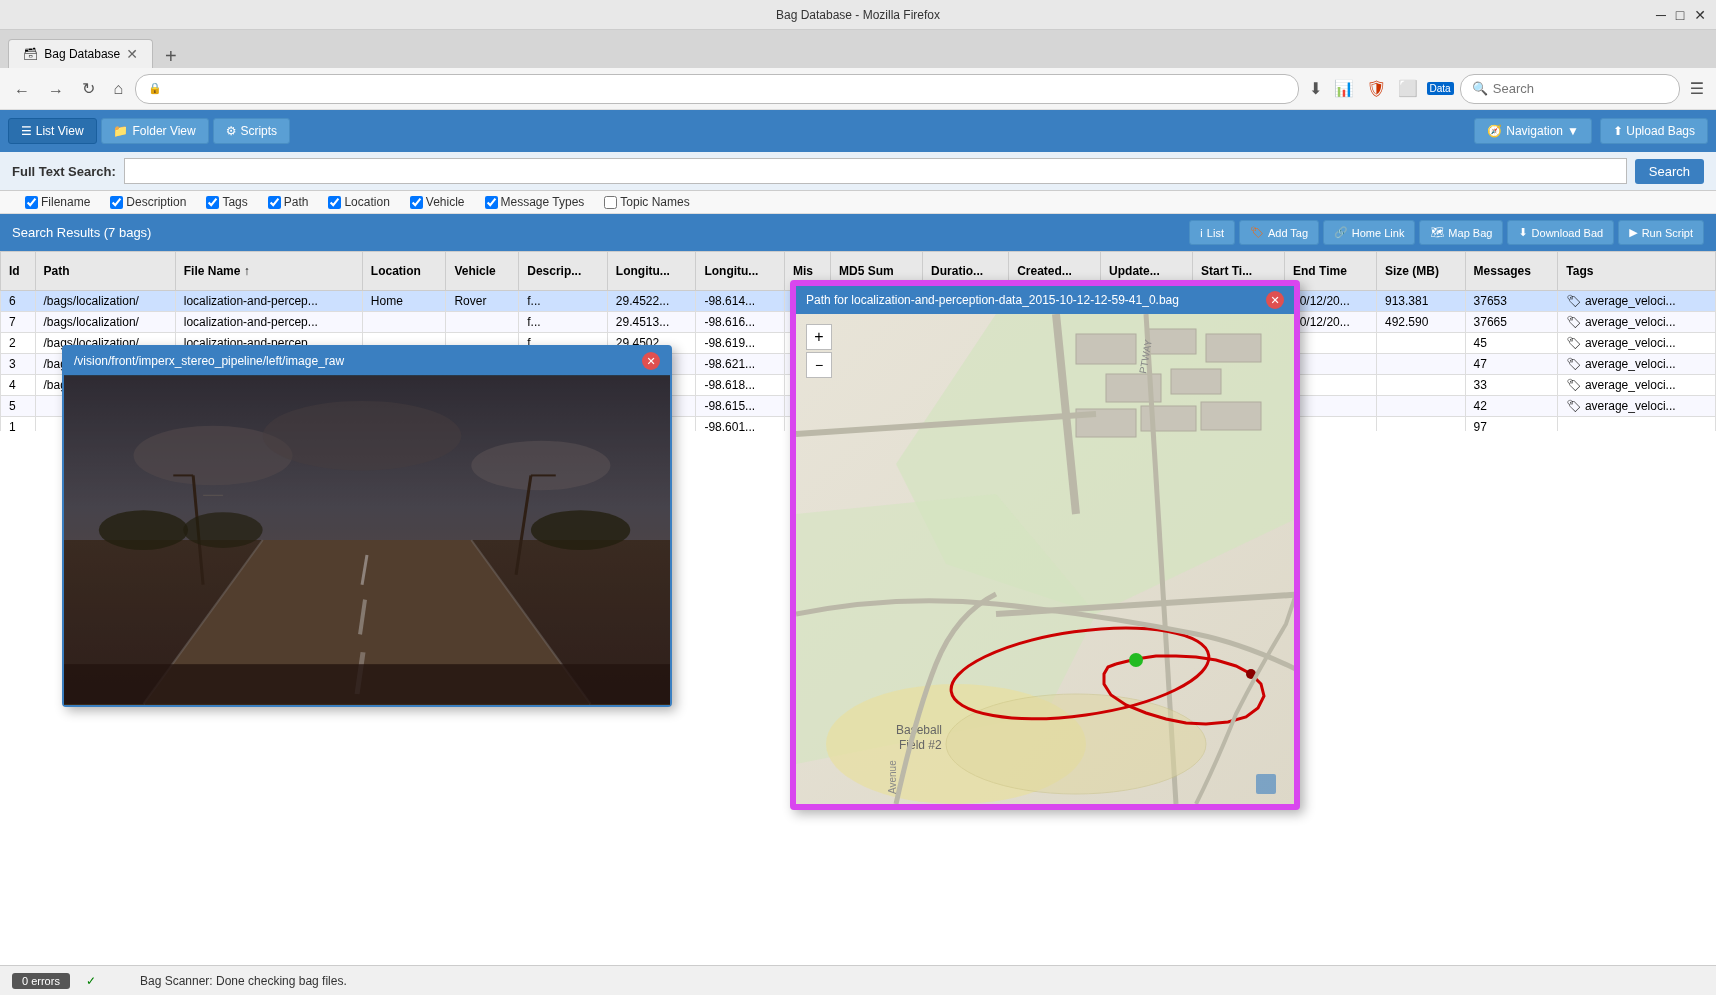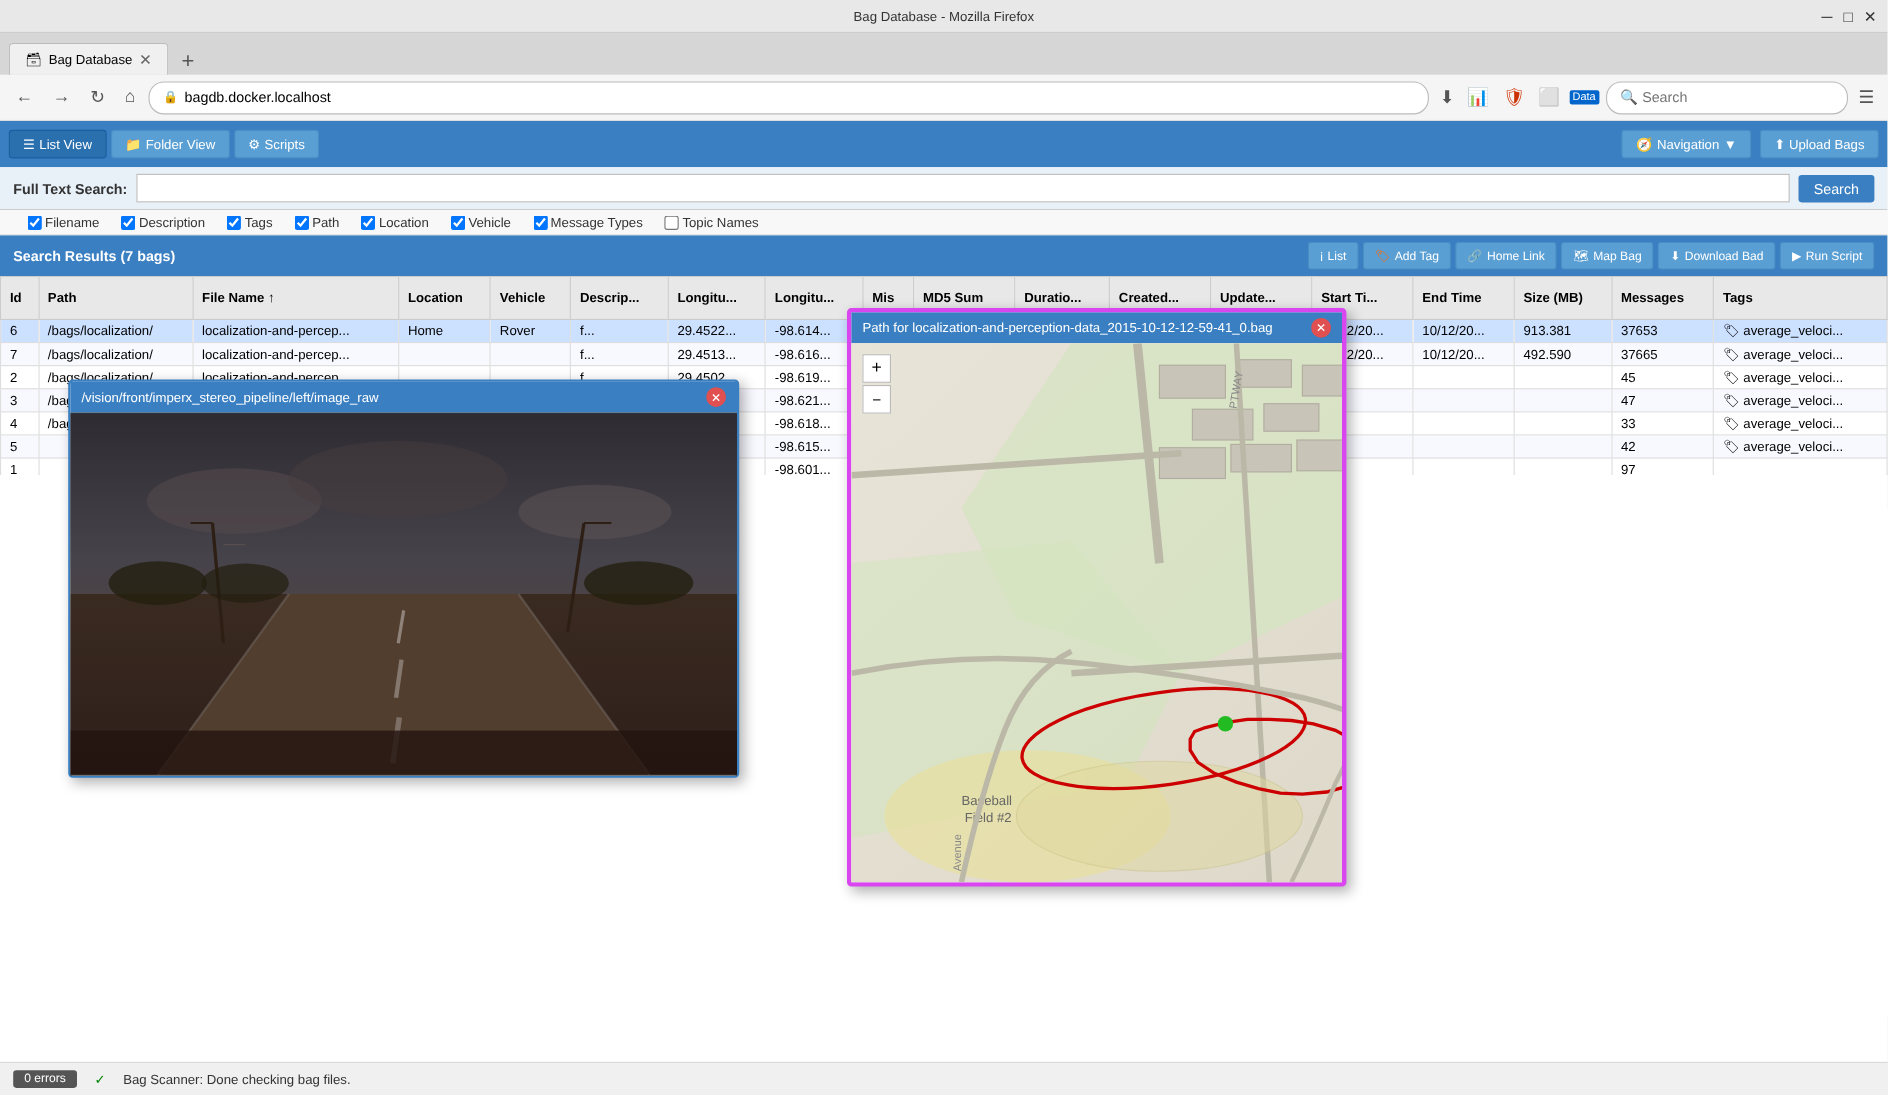--- a/index.html
+++ b/index.html
@@ -184,21 +184,21 @@
 
     
     .results-header {
       background: #3a7fc1;
       color: white;
       padding: 6px 12px;
       display: flex;
       align-items: center;
       justify-content: space-between;
     }
-    .results-title { font-size: 13px; font-weight: bold; }
+    .results-title { font-size: 13px; font-weight: normal; }
     .results-actions { display: flex; gap: 4px; }
     .action-btn {
       background: #5a9fd4;
       border: 1px solid #4a8fc4;
       color: white;
       padding: 4px 10px;
       border-radius: 3px;
       cursor: pointer;
       font-size: 11px;
       display: flex;
@@ -274,24 +274,24 @@
       overflow: hidden;
     }
 
     
     .road-scene { width: 100%; height: 100%; }
 
     
     .map-popup {
       position: absolute;
       top: 280px;
-      left: 770px;
-      width: 454px;
+      left: 790px;
+      width: 510px;
       background: white;
-      border: 4px solid #d946ef;
+      border: 6px solid #d946ef;
       border-radius: 4px;
       z-index: 100;
       box-shadow: 4px 4px 12px rgba(0,0,0,0.3);
     }
     .map-container {
       width: 100%;
       height: 490px;
       background: #e8e0d0;
       position: relative;
       overflow: hidden;
@@ -312,21 +312,21 @@
       gap: 16px;
       font-size: 12px;
     }
     .error-badge {
       background: #555;
       color: white;
       padding: 2px 10px;
       border-radius: 3px;
       font-size: 11px;
     }
-    .status-text { color: #333; }
+    .status-text { color: #333; margin-left: 28px; }
     .status-icon { color: green; }
 
     .table-wrap {
       overflow-x: auto;
       overflow-y: auto;
       max-height: 180px;
     }
 
     .tag-icon { color: #ff6600; }
   </style>
@@ -351,21 +351,20 @@
   <button class="tab-new">+</button>
 </div>
 
 <div class="browser-toolbar">
   <button class="nav-btn">←</button>
   <button class="nav-btn">→</button>
   <button class="nav-btn">↻</button>
   <button class="nav-btn">⌂</button>
   <div class="url-bar">
     <span style="font-size:11px;color:#888;">🔒</span>
-    <input type="text" value="bagdb.docker.localhost" style="">
   </div>
   <div class="toolbar-icons">
     <span class="toolbar-icon">⬇</span>
     <span class="toolbar-icon">📊</span>
     <span class="toolbar-icon" style="color:#cc3300;">🛡</span>
     <span class="toolbar-icon">⬜</span>
     <span class="toolbar-icon" style="background:#0066cc;color:white;padding:1px 3px;font-size:10px;border-radius:2px;">Data</span>
   </div>
   <div class="search-bar-browser">
     <span>🔍</span>

